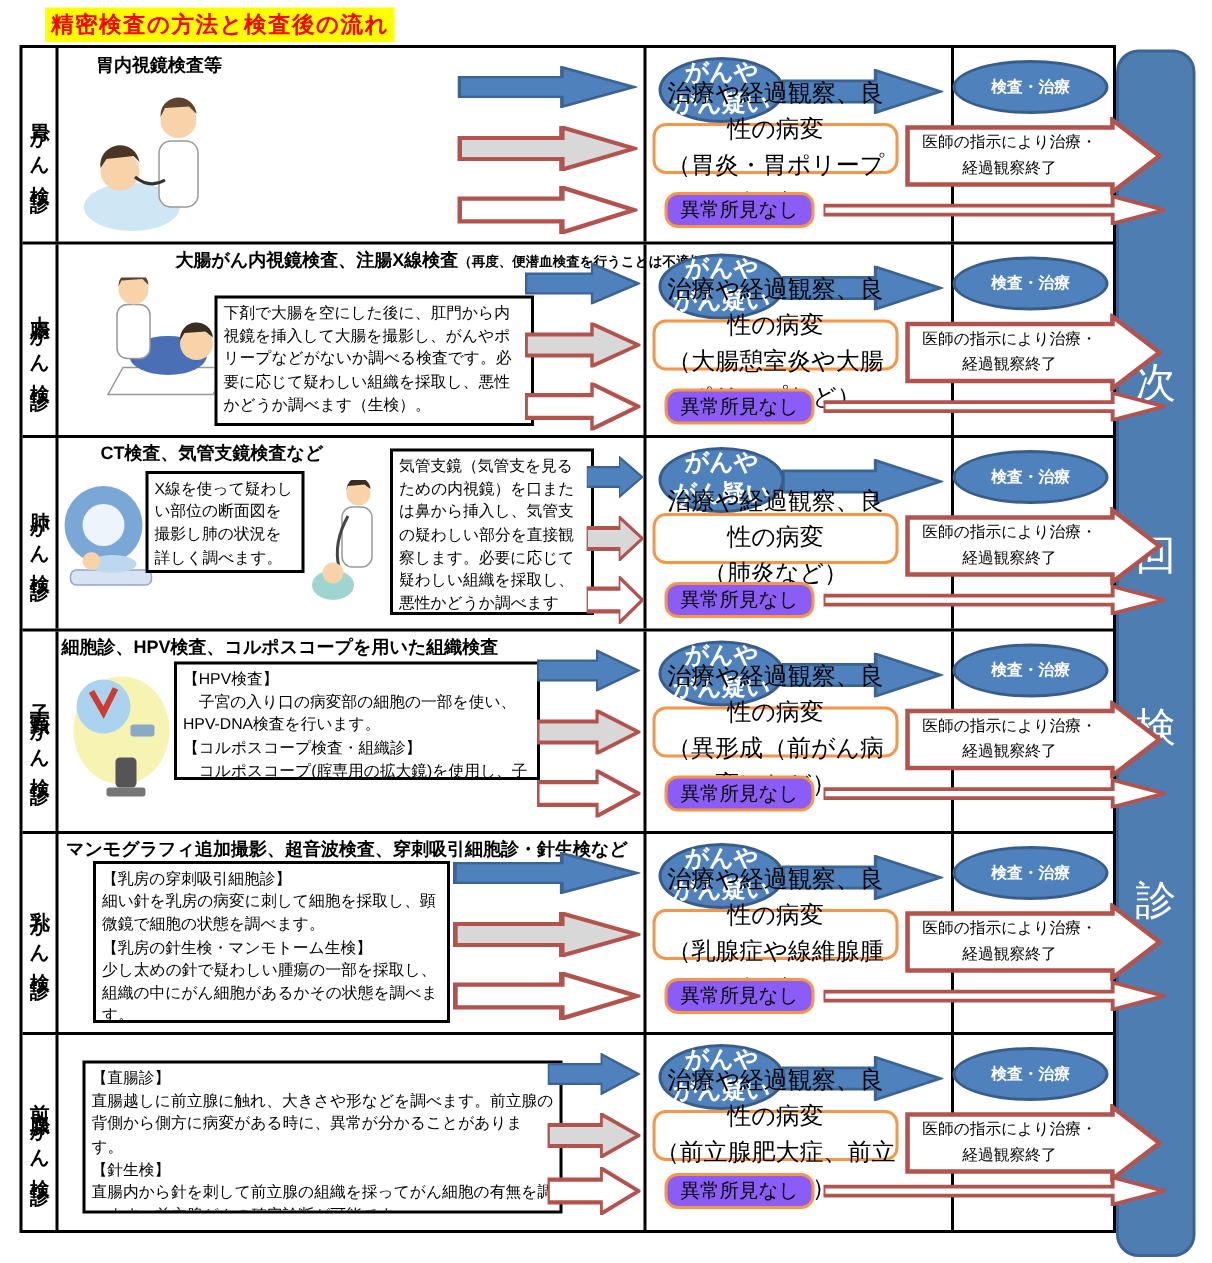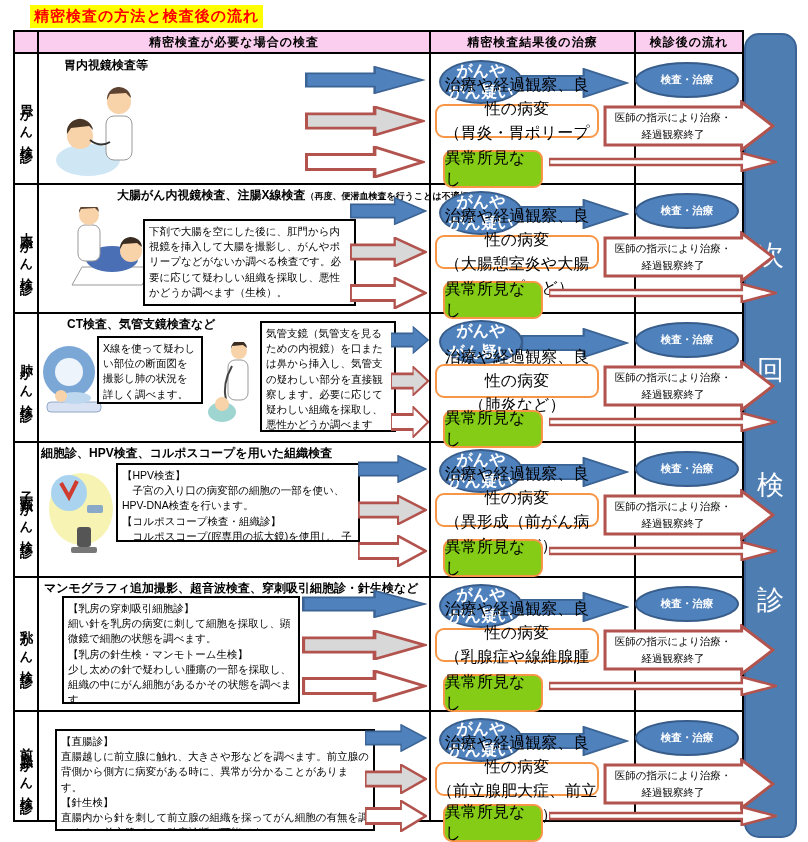--- a/index.html
+++ b/index.html
@@ -48,23 +48,23 @@
   .r3 .feed{left:376px;width:38px;}  .r4 .feed{left:343px;width:69px;}
   .r5 .feed{left:287px;width:125px;} .r6 .feed{left:350px;width:62px;}
   .doctor-arrow{position:absolute;left:588px;top:46px;width:172px;height:52px;z-index:3;}
   .doctor-arrow svg{position:absolute;inset:0;width:100%;height:100%;}
   .doctor-arrow .txt{position:absolute;left:4px;top:0;bottom:0;right:36px;display:flex;
        align-items:center;justify-content:center;text-align:center;font-size:10.5px;
        line-height:1.6;white-space:pre-line;}
   .benign{position:absolute;left:420px;top:50px;width:164px;height:34px;border:2px solid #f79646;
           border-radius:9px;background:#fff;display:flex;align-items:center;justify-content:center;
           text-align:center;font-size:16px;line-height:1.5;white-space:pre-line;box-sizing:border-box;z-index:3;}
-  .nofind{position:absolute;left:428px;top:96px;width:100px;height:38px;border:2px solid #f79646;
-          border-radius:9px;background:#84cc16;display:flex;align-items:center;justify-content:center;
-          font-size:16px;box-sizing:border-box;z-index:4;}
+  .nofind{position:absolute;left:428px;top:96px;width:100px;height:24px;border:2px solid #f79646;
+          border-radius:9px;background:#8b5cf6;display:flex;align-items:center;justify-content:center;
+          font-size:13px;box-sizing:border-box;z-index:4;}
   .thin-arrow{left:534px;top:98px;width:228px;height:20px;z-index:3;}
   .r6 .feed-white{top:88px;} .r6 .nofind{top:92px;} .r6 .thin-arrow{top:94px;}
   
   .sidebar{position:absolute;left:744px;top:33px;width:53px;height:805px;background:#4e7db2;
            border:2.5px solid #3c6396;border-radius:15px;box-sizing:border-box;z-index:1;
            display:flex;flex-direction:column;align-items:center;justify-content:center;gap:88px;
            color:#fff;font-size:27px;}
   .sidebar span{line-height:1;transform:translateY(-8px);}
 </style>
 </head>
@@ -77,26 +77,20 @@
     <polygon id="bigarrow" points="2,7 137,7 137,2 168,26 137,50 137,45 2,45"></polygon>
   </defs>
 </svg>
 
 <div id="canvas">
 
   <div class="doc-title">精密検査の方法と検査後の流れ</div>
 
   <div class="table">
 
-    <div class="hrow">
-      <div class="hcell h-label"></div>
-      <div class="hcell h-exam">精密検査が必要な場合の検査</div>
-      <div class="hcell h-treat">精密検査結果後の治療</div>
-      <div class="hcell h-flow">検診後の流れ</div>
-    </div>
 
     <div class="row r1" style="height:129px">
       <div class="c-label">
           <span>胃がん検診</span>
         </div>
       <div class="c-exam">
         <div class="exam-title" style="left:25px;top:3px"><span>胃内視鏡検査等</span></div>
         <svg class="illus" style="left:15px;top:24px" width="95" height="100" viewBox="0 0 95 100">
           <ellipse cx="34" cy="82" rx="32" ry="16" fill="#cfe6f5"></ellipse>
           <circle cx="26" cy="58" r="13" fill="#f8d2a8"></circle>

